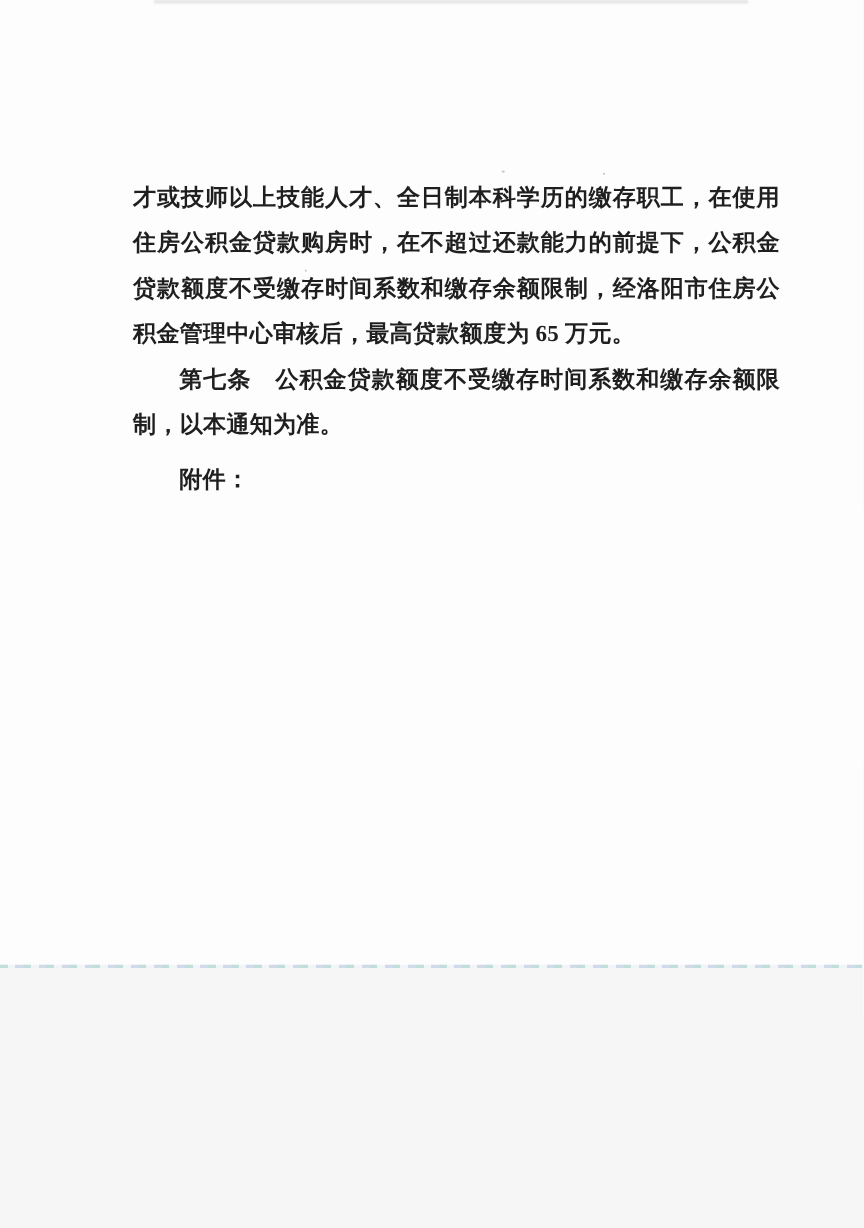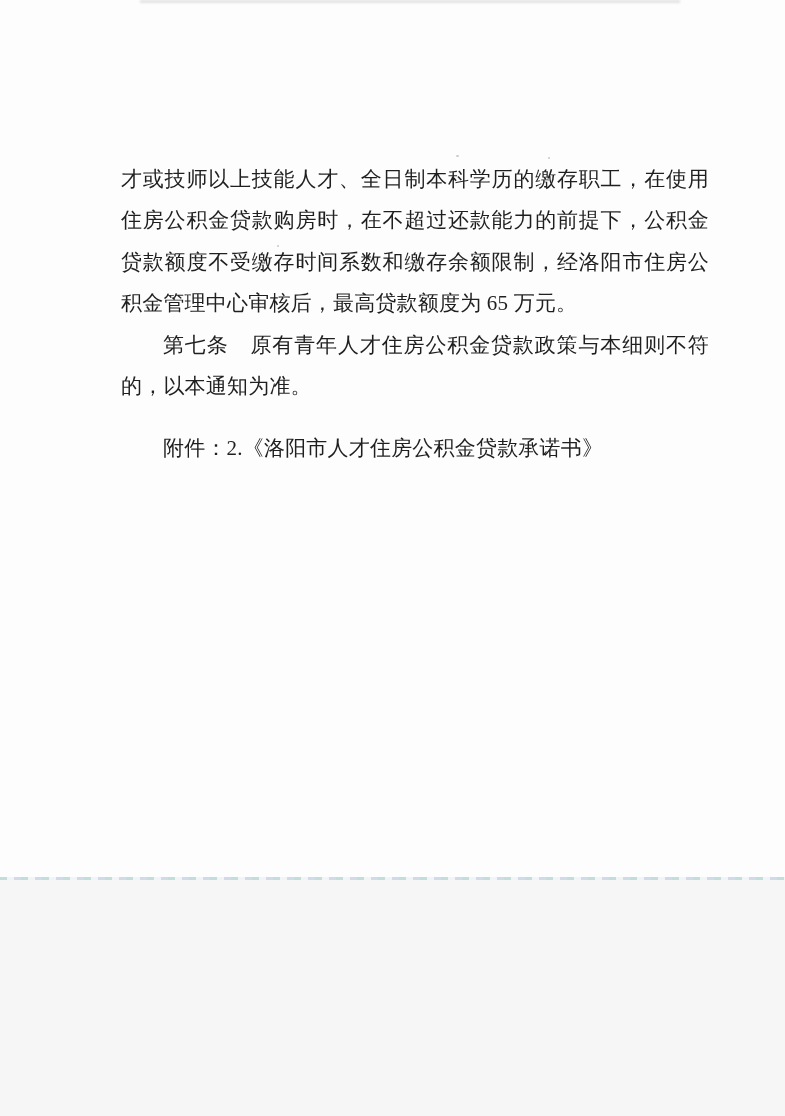--- a/index.html
+++ b/index.html
@@ -6,20 +6,21 @@
   body {
     width: 785px; height: 1116px;
     background: #f6f6f6;
     font-family: "Liberation Serif", "DejaVu Serif", serif;
   }
   .page {
     position: relative;
     width: 785px; height: 880px;
     background: #fdfdfd;
     overflow: hidden;
+    font-weight: bold;
   }
   
   .edge-top {
     position: absolute; top: 0; left: 140px; width: 540px; height: 3px;
     background: rgba(180,180,182,0.35);
     filter: blur(1px);
   }
   .edge-bottom {
     position: absolute; bottom: 0; left: 0; width: 785px; height: 3px;
     background: repeating-linear-gradient(90deg,
@@ -44,21 +45,21 @@
     color: #1f1f1f;
     text-align: justify;
     text-justify: inter-ideograph;
     letter-spacing: 0.2px;
   }
   .content p { margin: 0; }
   .content p.indent { text-indent: 2em; }
 
   .attachments {
     display: flex;
-    margin-top: 21px;
+    margin-top: 9px;
     line-height: 40.5px;
   }
   .att-label {
     padding-left: 42px;
     white-space: nowrap;
   }
   .att-items { flex: 1; }
   .att-item { white-space: nowrap; }
 
   .page-number {
@@ -75,26 +76,25 @@
 <div class="page">
 
   <div class="edge-top"></div>
 
   <span class="speck s1"></span>
   <span class="speck s2"></span>
   <span class="speck s3"></span>
 
   <div class="content">
     <p>才或技师以上技能人才、全日制本科学历的缴存职工，在使用住房公积金贷款购房时，在不超过还款能力的前提下，公积金贷款额度不受缴存时间系数和缴存余额限制，经洛阳市住房公积金管理中心审核后，最高贷款额度为 65 万元。</p>
-    <p class="indent">第七条　原有青年人才住房公积金贷款政策与本细则不符的，以本通知为准。</p>
+    <p class="indent">第七条　公积金贷款额度不受缴存时间系数和缴存余额限制，以本通知为准。</p>
 
     <div class="attachments">
       <span class="att-label">附件：</span>
       <div class="att-items">
-        <div class="att-item">2.《洛阳市人才住房公积金贷款承诺书》</div>
       </div>
     </div>
   </div>
 
   <div class="page-number">— 4 —</div>
 
   <div class="edge-bottom"></div>
 
 </div>
 

